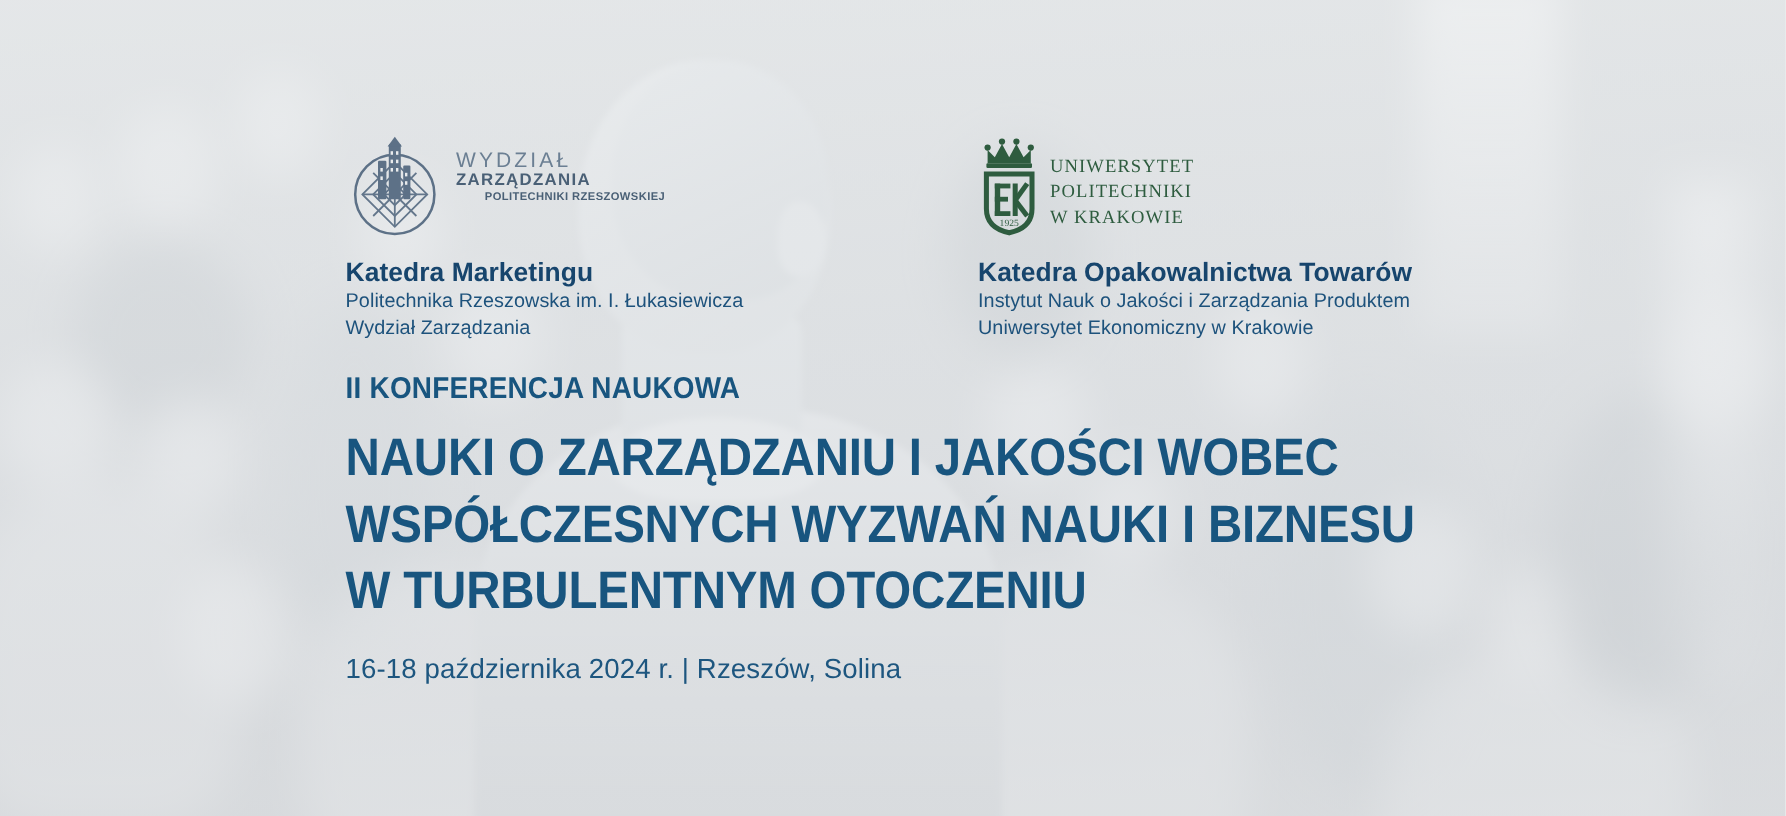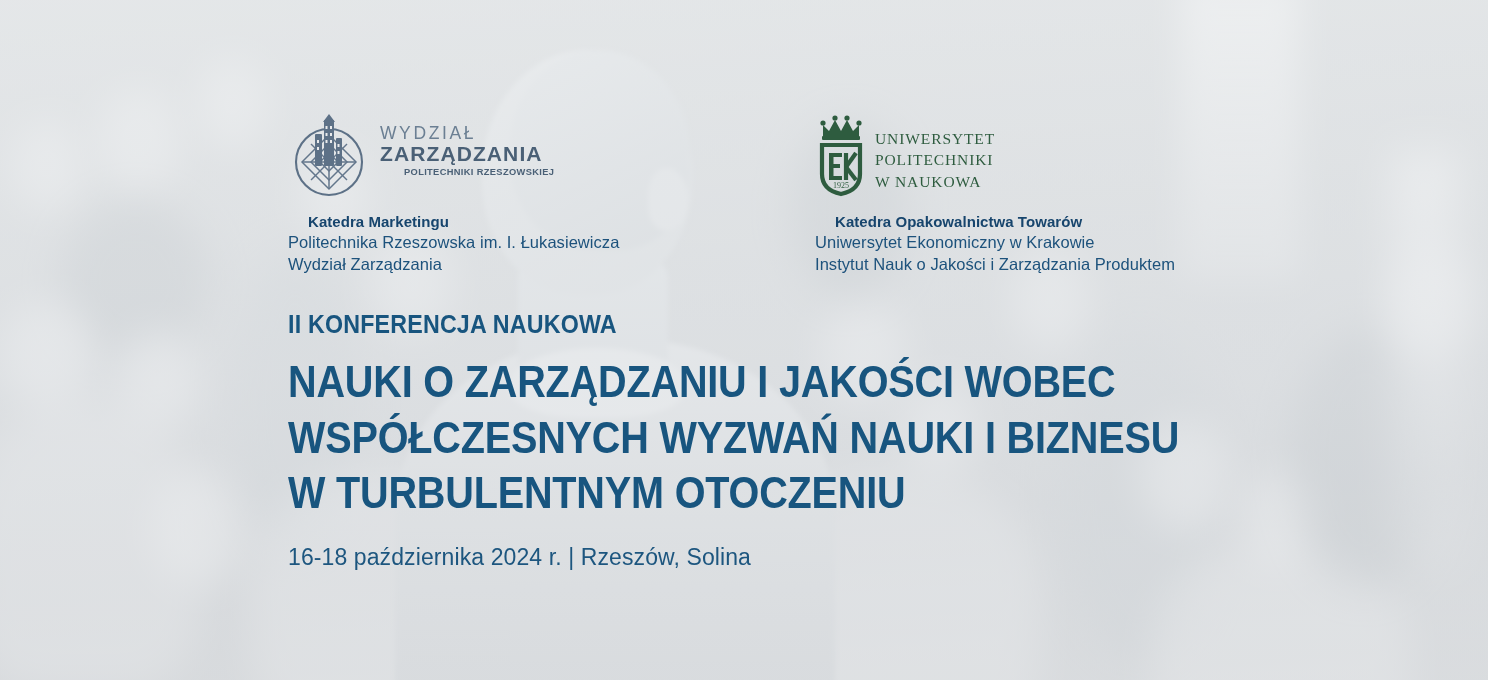--- a/index.html
+++ b/index.html
@@ -148,43 +148,42 @@
   .org-mark { display: flex; align-items: flex-start; height: 86px; }
   .org-mark svg { display: block; }
 
   .mark-text { margin-left: 10px; }
 
   .wz-l1 {
     font-size: 17.5px; letter-spacing: 2.6px; color: #6b7f93;
     font-weight: 400; line-height: 1.05; margin-top: 12px;
   }
   .wz-l2 {
-    font-size: 21px; letter-spacing: 1.1px; color: #4a6076;
+    font-size: 14px; letter-spacing: 1.1px; color: #4a6076;
     font-weight: 700; line-height: 1.12;
   }
   .wz-l3 {
     font-size: 9.3px; letter-spacing: 0.35px; color: #4a6076;
     font-weight: 700; line-height: 1.2; margin-top: 1px; margin-left: 24px;
   }
 
   .uek-text { margin-top: 16px; }
   .uek-line {
     font-family: "Liberation Serif", serif;
     font-size: 15.5px; letter-spacing: 0.9px; color: #2e5c3f;
     line-height: 1.38; font-weight: 400;
   }
 
   .org-cap {
     margin-top: 14px;
-    font-size: 15px;
+    font-size: 22px;
     font-weight: 700;
     color: #17456d;
     line-height: 1.33;
     letter-spacing: 0.05px;
-    margin-left: 20px;
   }
   .org-sub {
     font-size: 16.5px;
     font-weight: 400;
     color: #1d527c;
     line-height: 1.33;
     letter-spacing: 0.05px;
   }
 
   
@@ -346,26 +345,26 @@
                 <path d="M31 41 L31 68"></path>
                 <path d="M31 55 L41 41"></path>
                 <path d="M31 55 L41 68"></path>
               </g>
               <text x="26" y="76" font-family="Liberation Serif, serif" font-size="8" fill="#2e5c3f" text-anchor="middle">1925</text>
             </svg>
           </span>
           <div class="uek-text">
             <div class="uek-line">UNIWERSYTET</div>
             <div class="uek-line">POLITECHNIKI</div>
-            <div class="uek-line">W NAUKOWA</div>
+            <div class="uek-line">W KRAKOWIE</div>
           </div>
         </div>
         <div class="org-cap">Katedra Opakowalnictwa Towarów</div>
+        <div class="org-sub">Instytut Nauk o Jakości i Zarządzania Produktem</div>
         <div class="org-sub">Uniwersytet Ekonomiczny w Krakowie</div>
-        <div class="org-sub">Instytut Nauk o Jakości i Zarządzania Produktem</div>
       </div>
     </div>
 
     <div class="headline">
       <div class="kicker">II KONFERENCJA NAUKOWA</div>
       <div class="title-line">NAUKI O ZARZĄDZANIU I JAKOŚCI WOBEC</div>
       <div class="title-line">WSPÓŁCZESNYCH WYZWAŃ NAUKI I BIZNESU</div>
       <div class="title-line">W TURBULENTNYM OTOCZENIU</div>
       <div class="when">16-18 października 2024 r. | Rzeszów, Solina</div>
     </div>

